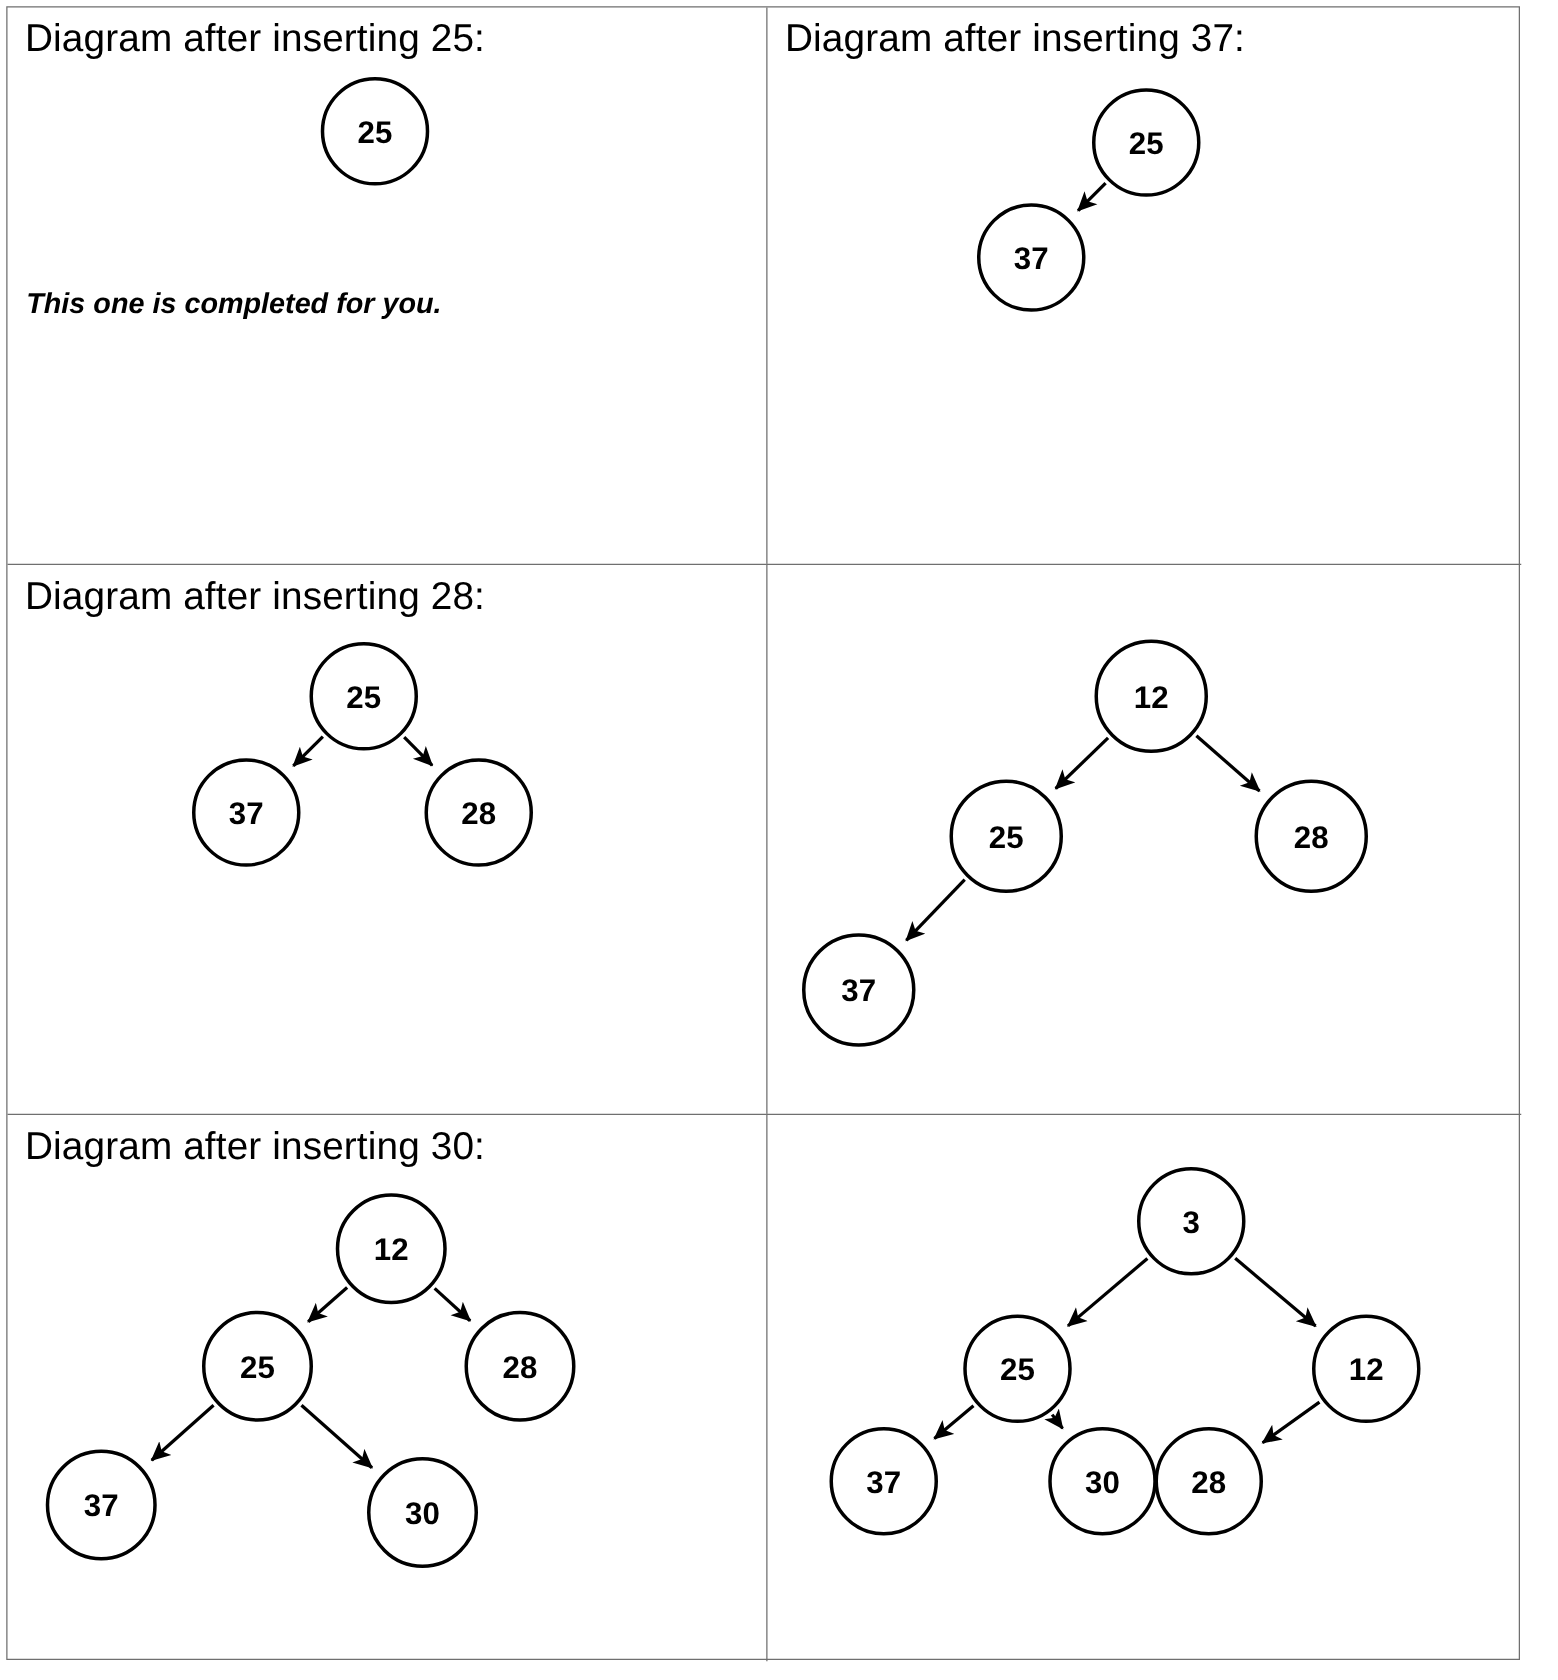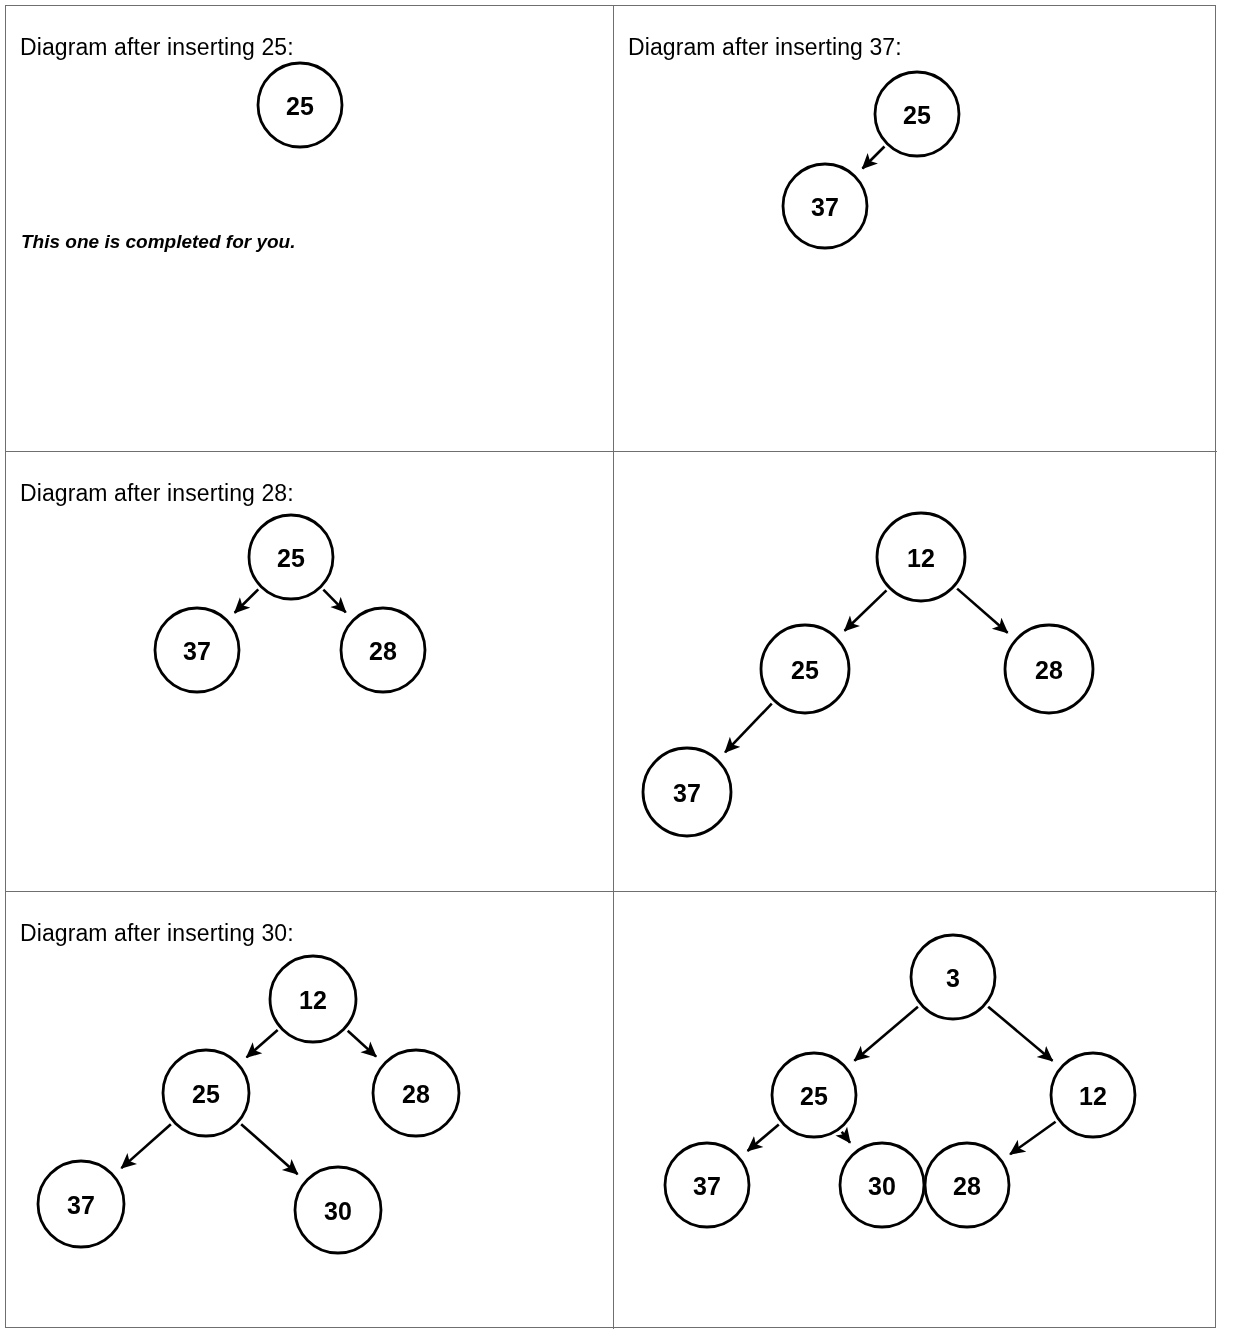--- a/index.html
+++ b/index.html
@@ -41,32 +41,32 @@
   .row-1 { top: 0px;   height: 445px; }
   .row-2 { top: 445px; height: 440px; }
   .row-3 { top: 885px; height: 438px; }
 
   .v-div { border-left: 1.6px solid #6f6f6f; }
   .h-div { border-top: 1.6px solid #6f6f6f; text-decoration: underline; }
 
   .cell-title {
     position: absolute;
     left: 14px;
-    top: 26px;
-    font-size: 23px;
+    top: 10px;
+    font-size: 31px;
     line-height: 30px;
     font-weight: 400;
     letter-spacing: 0.1px;
     white-space: nowrap;
   }
   .cell-note {
     position: absolute;
     left: 15px;
     top: 221px;
-    font-size: 19px;
+    font-size: 23px;
     line-height: 30px;
     font-style: italic;
     font-weight: 600;
     white-space: nowrap;
   }
   .diagram {
     position: absolute;
     left: 0; top: 0;
     width: 100%;
     height: 100%;

